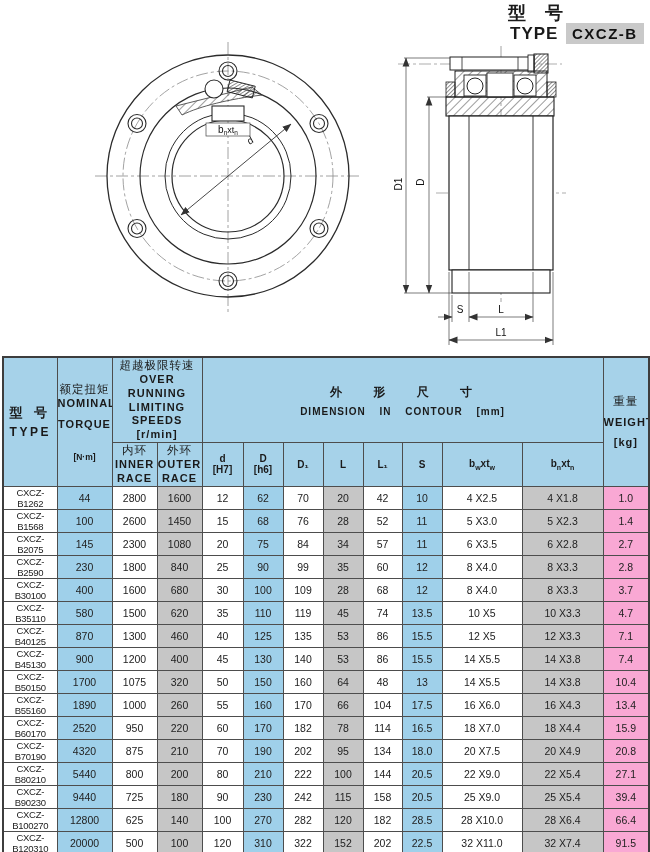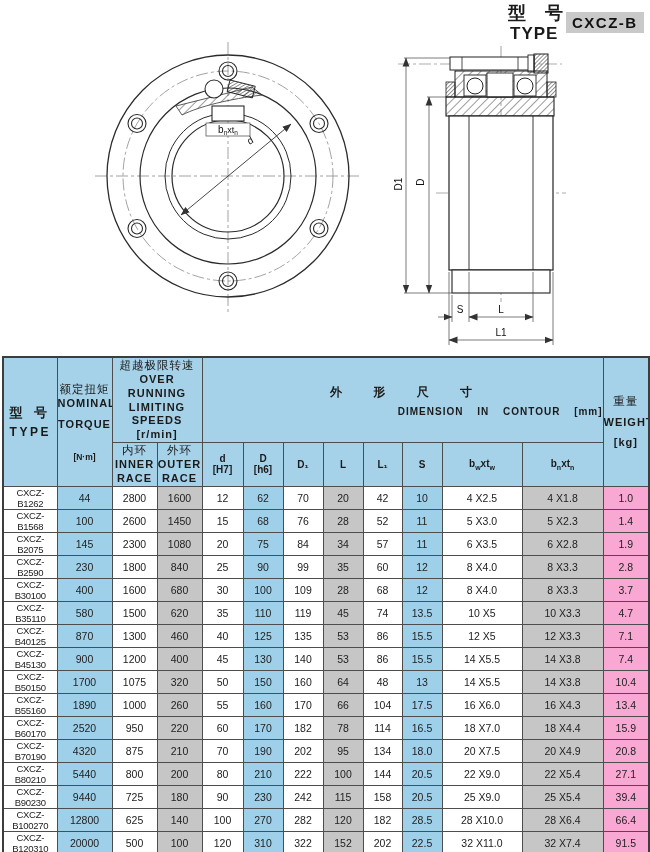--- a/index.html
+++ b/index.html
@@ -4,21 +4,21 @@
 <style>
   html,body{margin:0;padding:0;background:#fff;}
   .page{position:relative;width:650px;height:852px;background:#fff;overflow:hidden;
         font-family:"Liberation Sans",sans-serif;color:#1a1a1a;}
 
   
   .title-block{position:absolute;left:460px;top:0;width:190px;height:56px;}
   .title-cn{position:absolute;left:48px;top:1px;font-size:18px;font-weight:bold;
             letter-spacing:7px;white-space:nowrap;}
   .title-en{position:absolute;left:50px;top:24px;font-size:17px;font-weight:bold;letter-spacing:1px;}
-  .model-chip{position:absolute;left:106px;top:12px;background:#c9c9c9;color:#111;
+  .model-chip{position:absolute;left:106px;top:23px;background:#c9c9c9;color:#111;
               font-size:15px;font-weight:bold;letter-spacing:1.5px;padding:2px 6px;white-space:nowrap;}
 
   
   .drawing-area{position:relative;width:650px;height:356px;}
   .drawing-area svg{position:absolute;left:0;top:0;}
   .dimtext{font-family:"Liberation Sans",sans-serif;font-size:10px;fill:#111;}
 
   
   table.spec{border-collapse:collapse;table-layout:fixed;width:646px;margin-left:2px;
              border:2px solid #3d3d3d;}
@@ -27,21 +27,21 @@
   thead th{background:#a6d2e9;font-weight:bold;}
   .h-row1 th{height:84px;}
   .h-row2 th{height:42px;}
   .cn{font-size:11.5px;font-weight:normal;letter-spacing:1px;}
   .en{font-size:11px;font-weight:bold;letter-spacing:1px;line-height:1.25;}
   .unit{font-size:8.5px;font-weight:bold;margin-top:20px;}
   .gap{height:7px;}
   .type-cn{font-size:13px;font-weight:bold;letter-spacing:4px;}
   .type-en{font-size:12px;font-weight:bold;letter-spacing:2.5px;margin-top:3px;}
   .dim-cn{font-size:12px;font-weight:bold;word-spacing:22px;letter-spacing:3px;}
-  .dim-en{font-size:10px;font-weight:bold;word-spacing:10px;letter-spacing:1px;margin-top:5px;text-align:right;}
+  .dim-en{font-size:10px;font-weight:bold;word-spacing:10px;letter-spacing:1px;margin-top:5px;}
   .sub-hdr{font-size:10px;font-weight:bold;}
   .sub-hdr sub{font-size:7px;}
   tbody tr{height:22.7px;}
   tbody td{font-size:10.5px;color:#222;background:#fff;}
   tbody td:first-child{font-size:9.5px;letter-spacing:-0.3px;}
   tbody td:nth-child(2),tbody td:nth-child(6),tbody td:nth-child(10){background:#9fd0ea;}
   tbody td:nth-child(4),tbody td:nth-child(8),tbody td:nth-child(12){background:#c6c6c6;}
   tbody td:nth-child(13){background:#f9a8d4;}
 </style>
 </head>
@@ -290,21 +290,21 @@
           <td>2300</td>
           <td>1080</td>
           <td>20</td>
           <td>75</td>
           <td>84</td>
           <td>34</td>
           <td>57</td>
           <td>11</td>
           <td>6 X3.5</td>
           <td>6 X2.8</td>
-          <td>1.9</td>
+          <td>2.7</td>
         </tr>
         <tr>
           <td>CXCZ-B2590</td>
           <td>230</td>
           <td>1800</td>
           <td>840</td>
           <td>25</td>
           <td>90</td>
           <td>99</td>
           <td>35</td>

